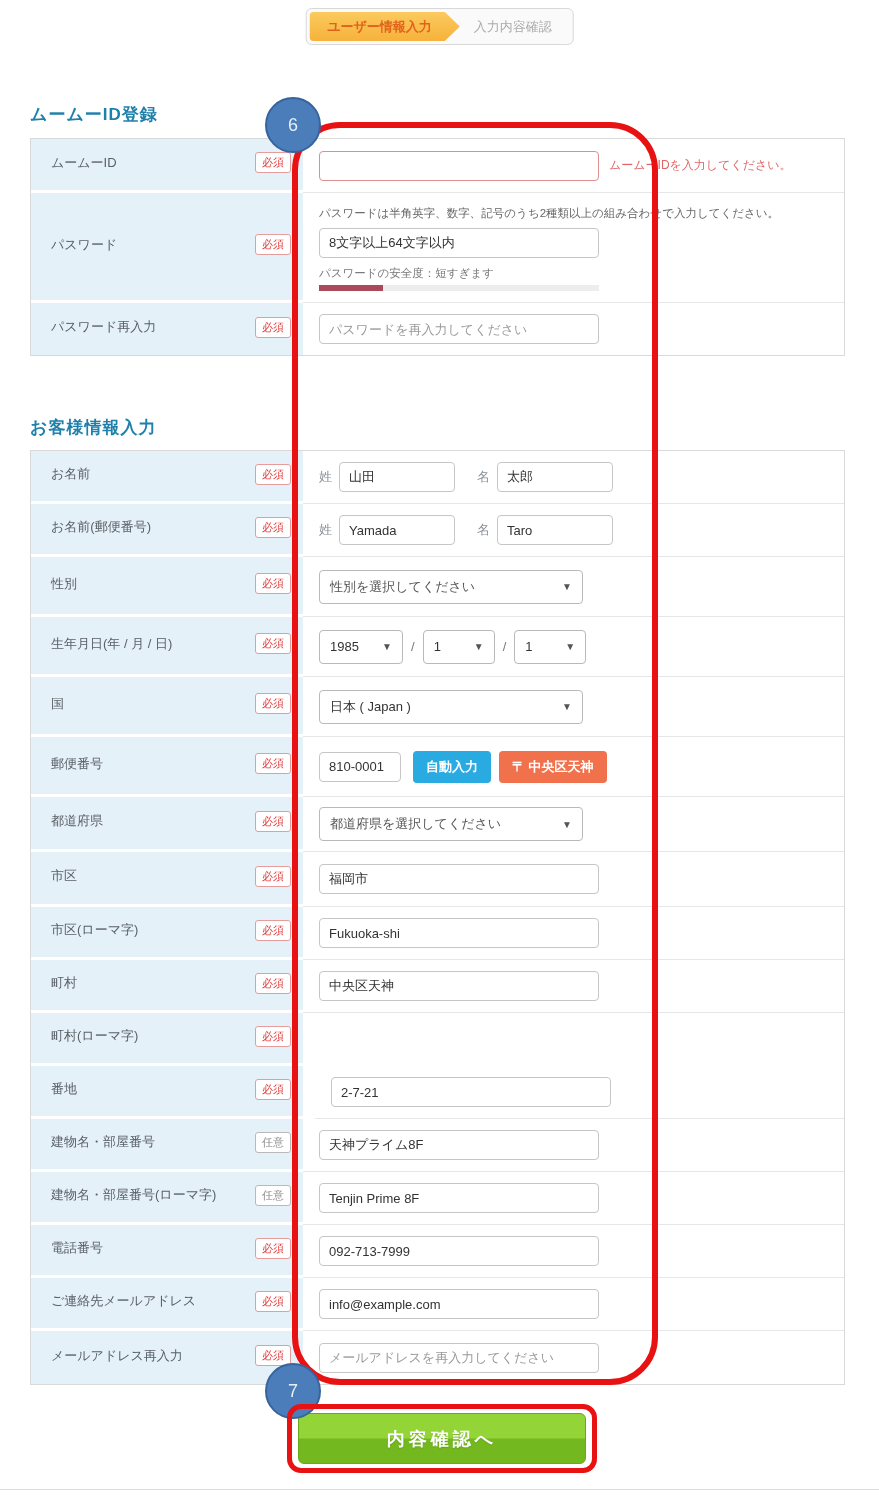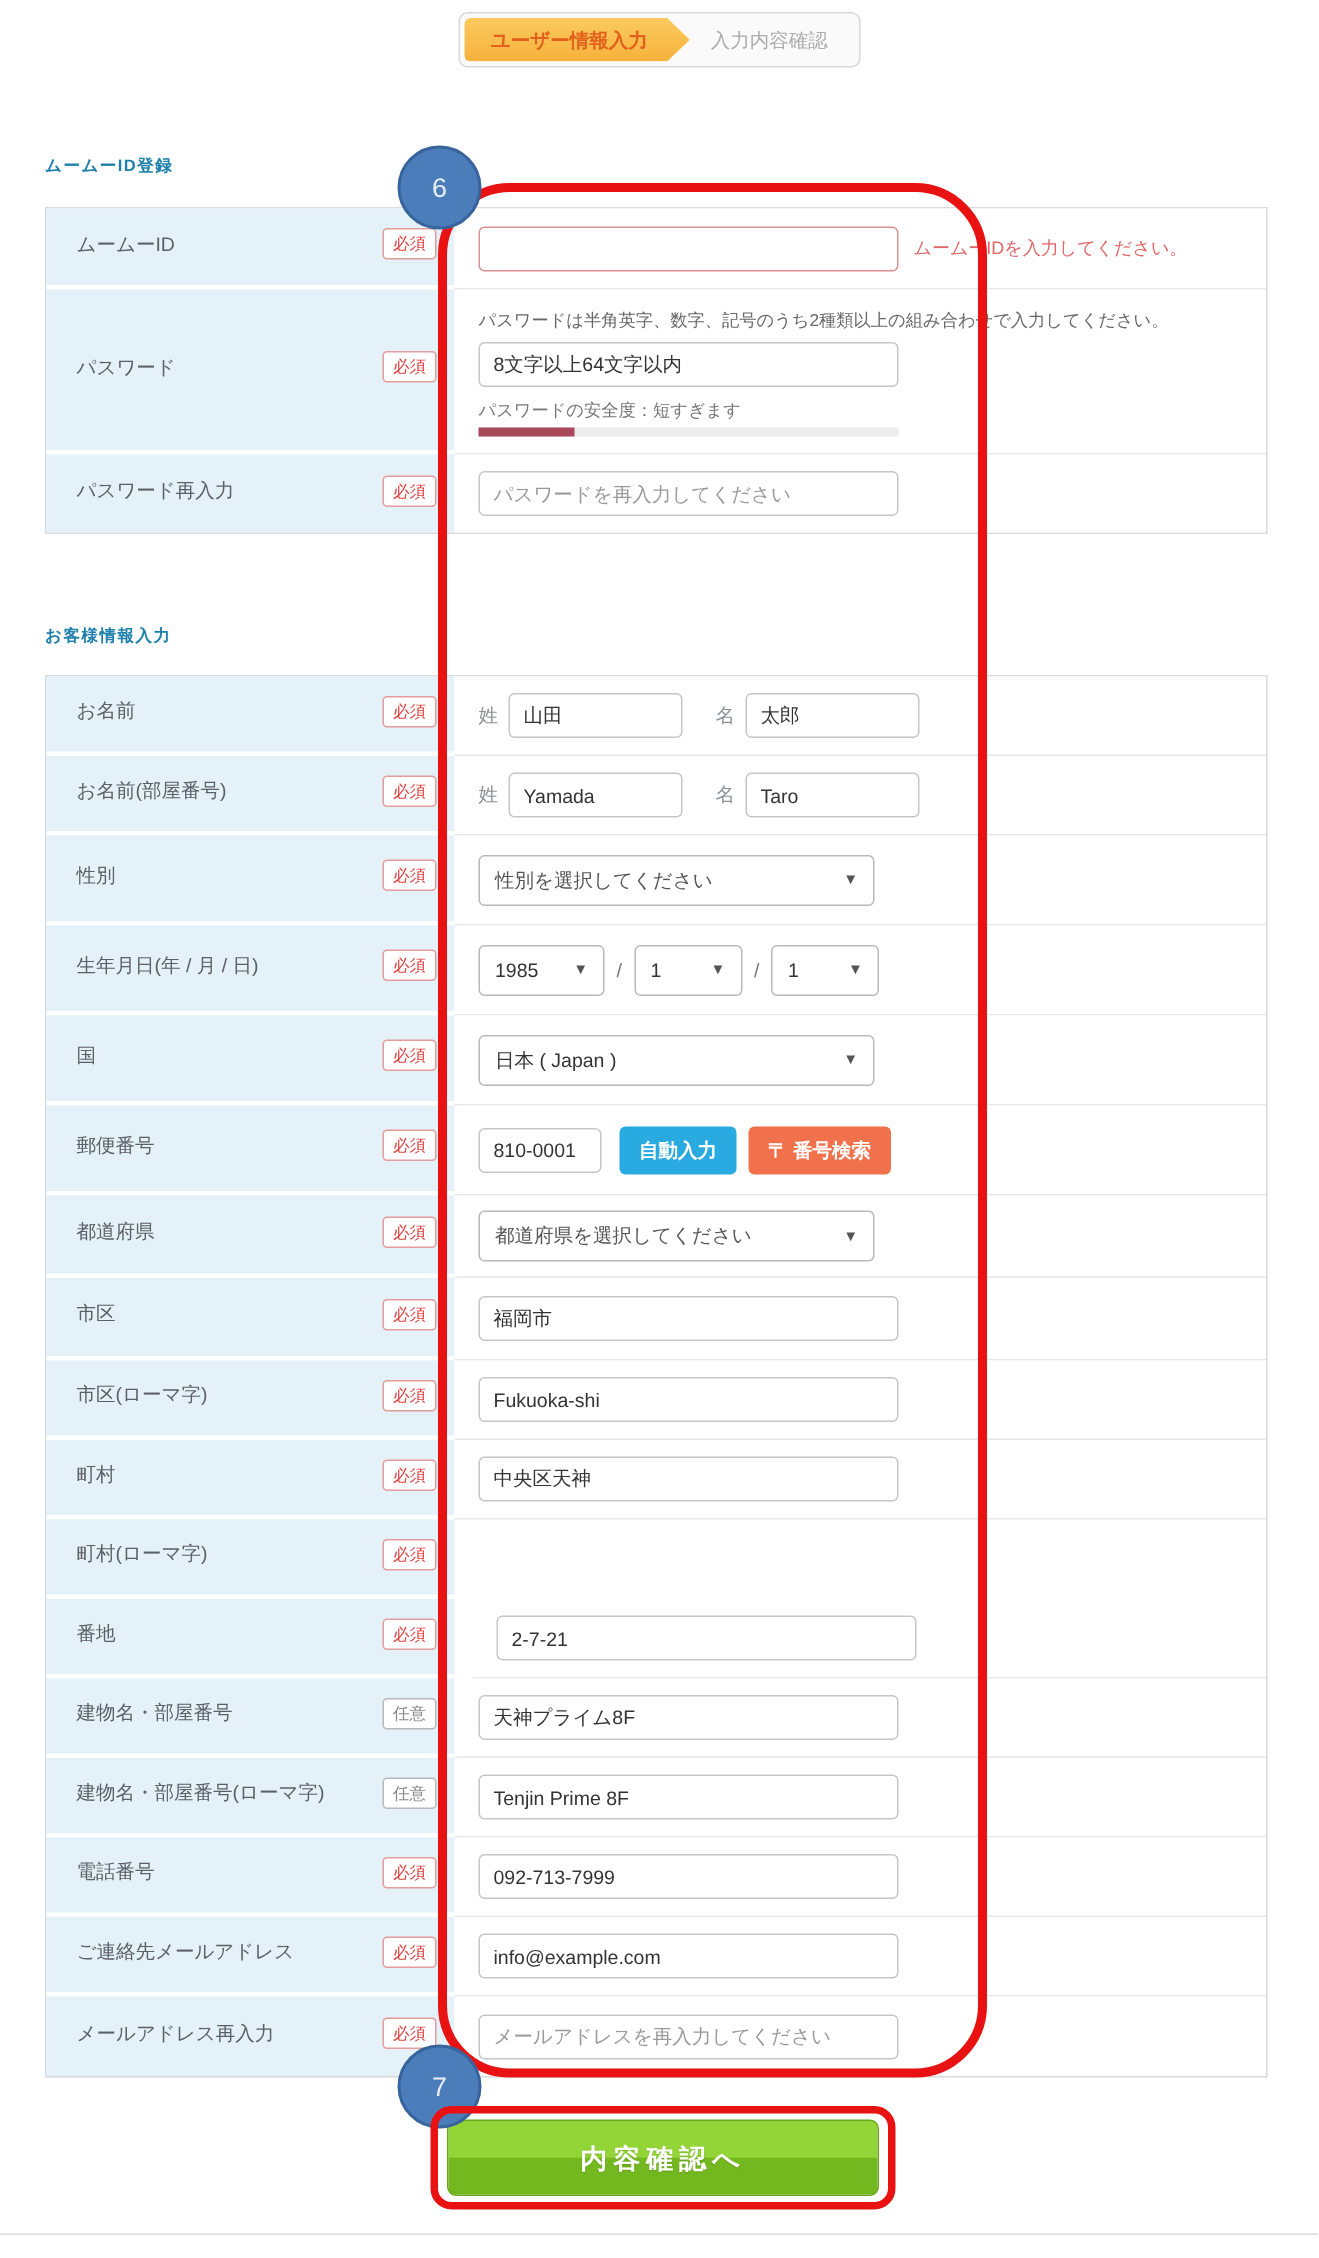--- a/index.html
+++ b/index.html
@@ -21,21 +21,21 @@
   .step-active {
     background:linear-gradient(#fbca5e,#f6b23b);
     color:#e2611c; font-weight:bold;
     padding:0 28px 0 18px; border-radius:4px;
     clip-path:polygon(0 0, calc(100% - 15px) 0, 100% 50%, calc(100% - 15px) 100%, 0 100%);
   }
   .step-next { color:#ababab; padding:0 18px 0 14px; }
 
   
   .section-title {
-    color:#1f81ab; font-size:11px; font-weight:bold; letter-spacing:1px;
+    color:#1f81ab; font-size:17px; font-weight:bold; letter-spacing:1px;
   }
   #title-id   { position:absolute; left:30px; top:103px; }
   #title-cust { position:absolute; left:30px; top:416px; }
 
   
   .form-table {
     position:absolute; left:30px; width:815px;
     border:1px solid #d9d9d9; background:#fff;
   }
   #table-id   { top:138px; }
@@ -195,21 +195,21 @@
       <div class="cell-input">
         <span class="mini-lbl">姓</span>
         <input class="txt w115" type="text" value="山田" style="">
         <span class="mini-lbl second">名</span>
         <input class="txt w115" type="text" value="太郎" style="">
       </div>
     </div>
 
     <div class="row" style="height:53px;">
       <div class="cell-label">
-        <span>お名前(部屋番号)</span>
+        <span>お名前(郵便番号)</span>
         <span class="badge badge-req">必須</span>
       </div>
       <div class="cell-input">
         <span class="mini-lbl">姓</span>
         <input class="txt w115" type="text" value="Yamada" style="">
         <span class="mini-lbl second">名</span>
         <input class="txt w115" type="text" value="Taro" style="">
       </div>
     </div>
 
@@ -263,21 +263,21 @@
     </div>
 
     <div class="row" style="height:60px;">
       <div class="cell-label">
         <span>郵便番号</span>
         <span class="badge badge-req">必須</span>
       </div>
       <div class="cell-input">
         <input class="txt w80" type="text" value="810-0001" style="">
         <button class="btn btn-blue">自動入力</button>
-        <button class="btn btn-orange">〒 番号検索</button>
+        <button class="btn btn-orange">〒 中央区天神</button>
       </div>
     </div>
 
     <div class="row" style="height:55px;">
       <div class="cell-label">
         <span>都道府県</span>
         <span class="badge badge-req">必須</span>
       </div>
       <div class="cell-input">
         <div class="fake-select w264">

